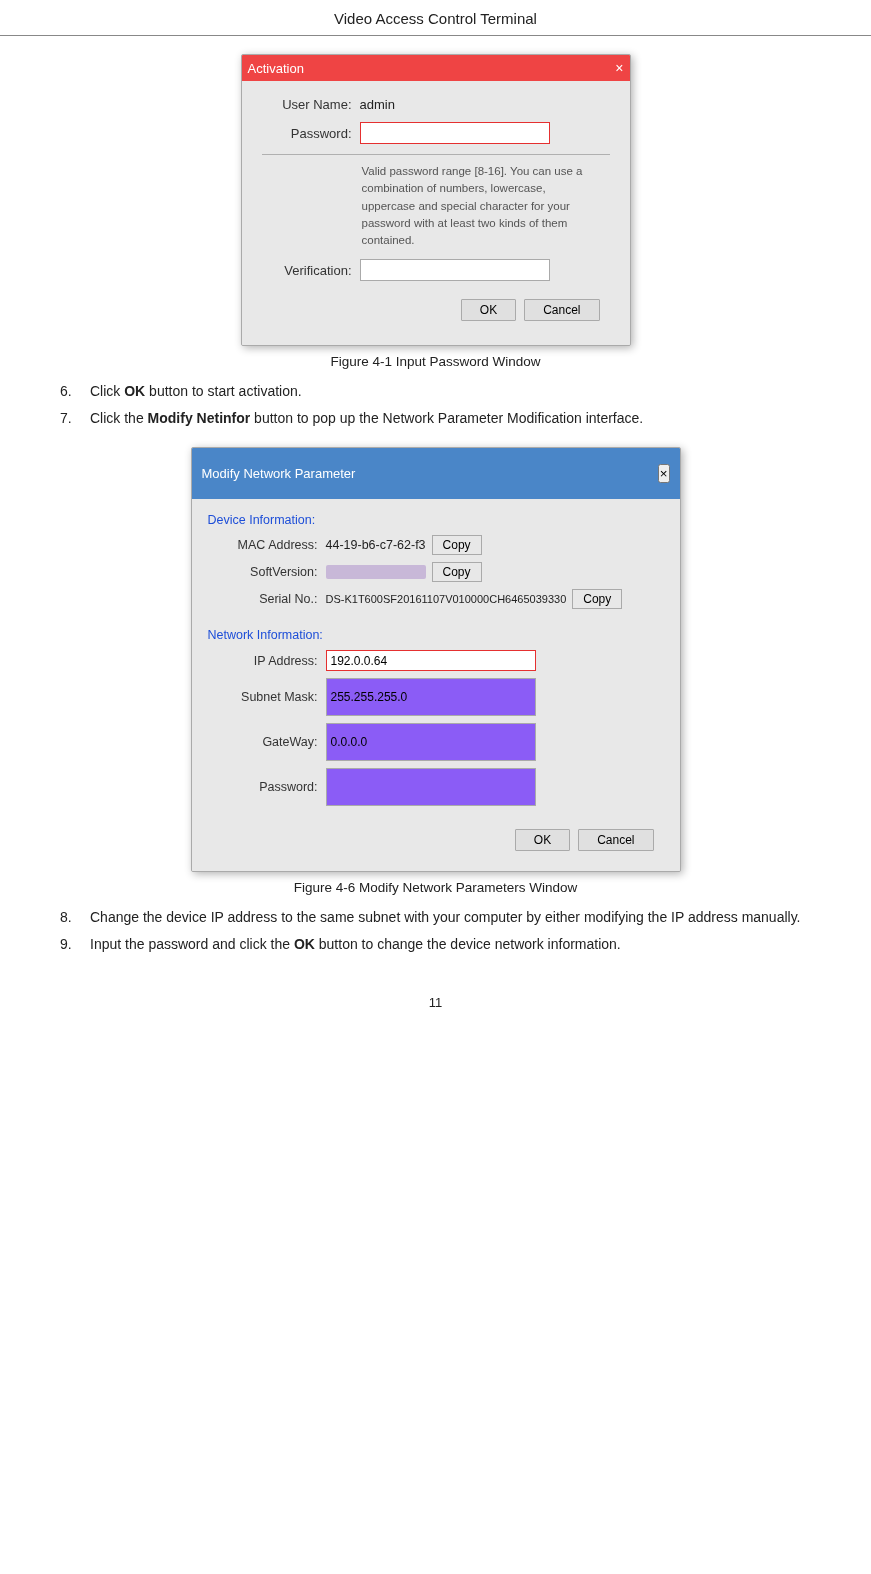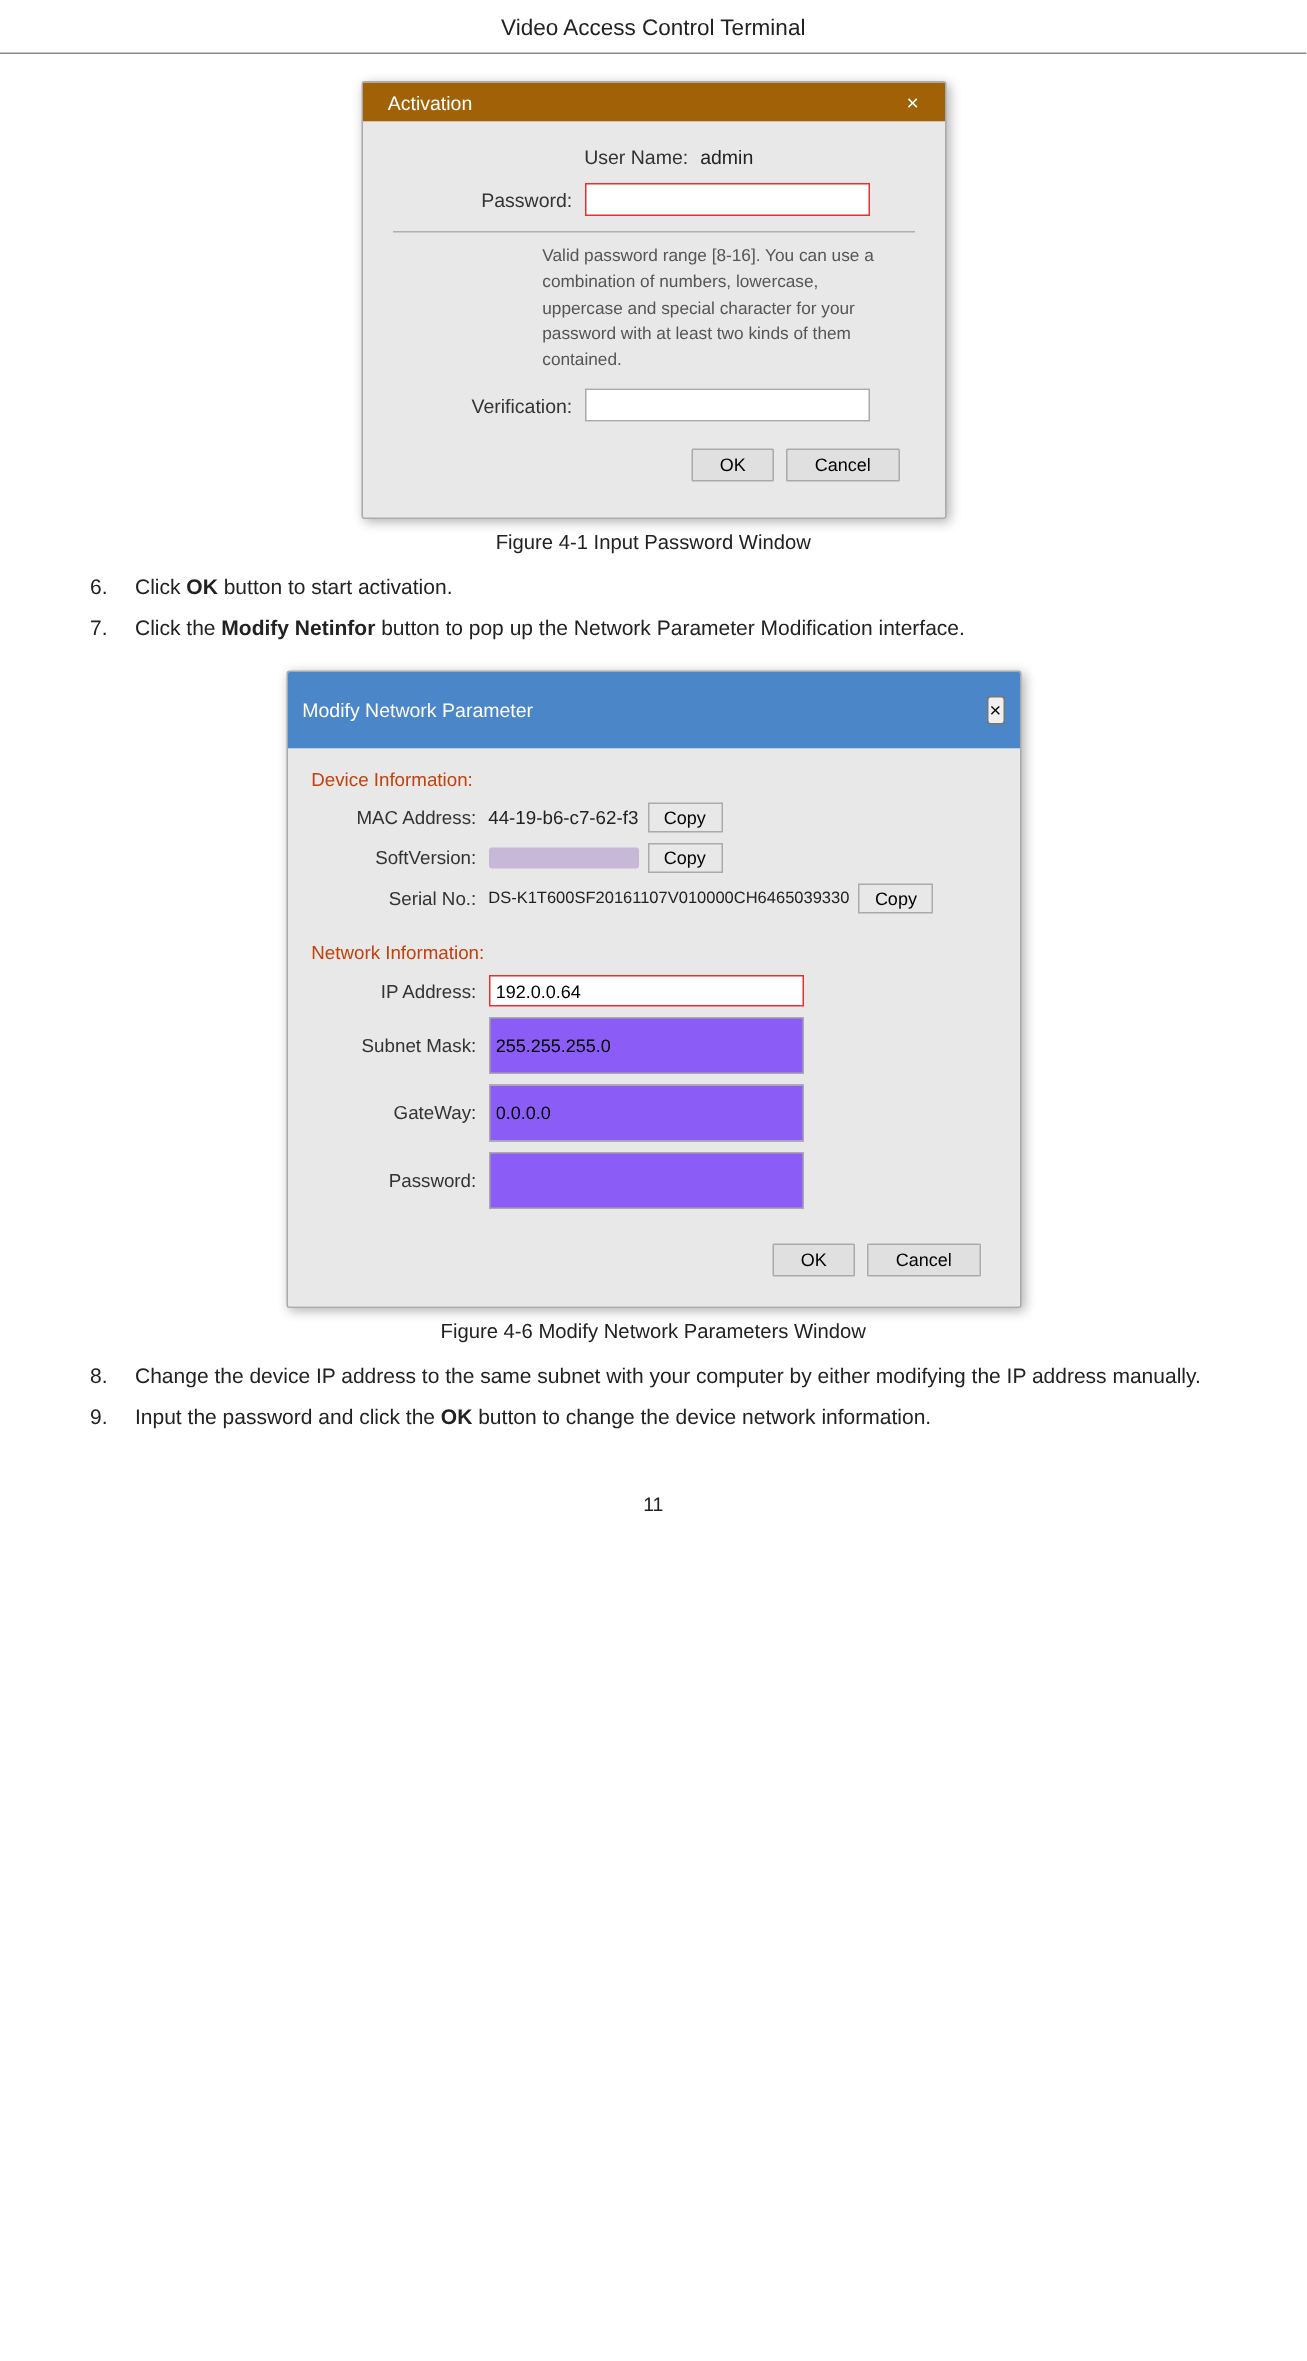--- a/index.html
+++ b/index.html
@@ -37,44 +37,43 @@
     
     .dialog-activation {
       width: 390px;
       background: #d9d9d9;
       border: 1px solid #aaa;
       box-shadow: 2px 2px 8px rgba(0,0,0,0.3);
       border-radius: 2px;
       overflow: hidden;
     }
     .dialog-titlebar {
-      background: #a16207;
+      background: #ef4444;
       color: #fff;
       font-size: 13px;
-      padding: 5px 17px;
+      padding: 5px 6px;
       display: flex;
       justify-content: space-between;
       align-items: center;
     }
     .dialog-titlebar .close-btn {
       color: #fff;
       font-size: 14px;
       cursor: pointer;
       background: none;
       border: none;
     }
     .dialog-body {
       padding: 16px 20px 14px 20px;
       background: #e8e8e8;
     }
     .form-row {
       display: flex;
       align-items: center;
       margin-bottom: 10px;
-      justify-content: center;
     }
     .form-label {
       font-size: 13px;
       color: #333;
       text-align: right;
       min-width: 90px;
       margin-right: 8px;
     }
     .form-input-red {
       border: 1.5px solid #e53030;
@@ -151,21 +150,21 @@
       padding: 16px 10px;
       display: flex;
       justify-content: space-between;
       align-items: center;
     }
     .net-body {
       padding: 12px 16px 10px 16px;
       background: #e8e8e8;
     }
     .section-label {
-      color: #c2410c;
+      color: #1d4ed8;
       font-size: 12.5px;
       margin-bottom: 8px;
       margin-top: 2px;
     }
     .net-form-row {
       display: flex;
       align-items: center;
       margin-bottom: 7px;
     }
     .net-label {

